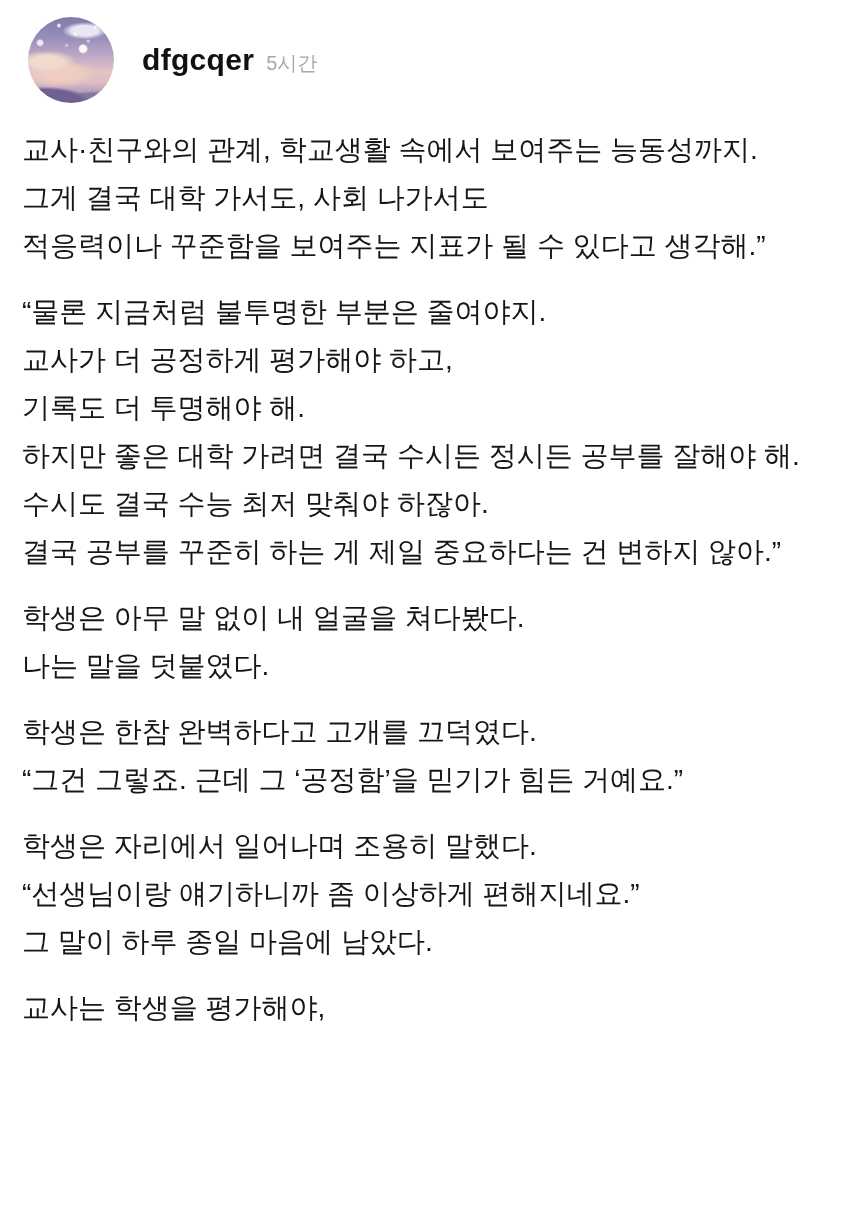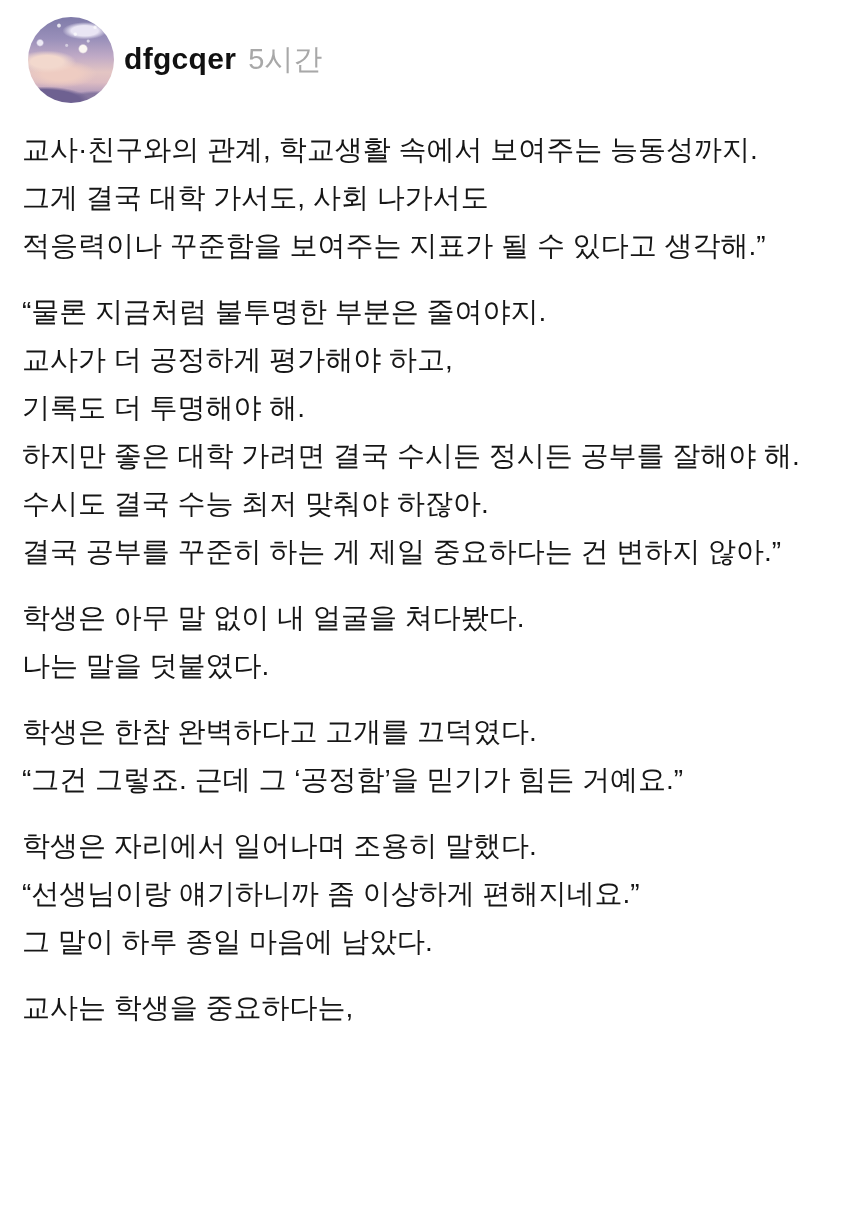--- a/index.html
+++ b/index.html
@@ -13,21 +13,21 @@
   body{
     width:850px; height:1218px; overflow:hidden;
     background:var(--background);
     font-family:"Liberation Sans", sans-serif;
   }
   .page{ width:850px; height:1218px; }
 
   
   .post-header{
     display:flex; align-items:center;
-    padding:17px 20px 0 28px; gap:10px;
+    padding:17px 20px 0 28px; gap:28px;
   }
   .avatar{
     width:86px; height:86px; border-radius:50%;
     flex:0 0 86px;
     background:
       radial-gradient(circle at 64% 37%, #fbf7f3 0 3.5px, rgba(251,247,243,0) 5px),
       radial-gradient(circle at 14% 30%, rgba(250,248,255,.85) 0 2.5px, rgba(255,255,255,0) 4px),
       radial-gradient(circle at 36% 10%, rgba(255,255,255,.8) 0 1.3px, rgba(255,255,255,0) 2.5px),
       radial-gradient(circle at 55% 20%, rgba(255,255,255,.7) 0 1.1px, rgba(255,255,255,0) 2.2px),
       radial-gradient(circle at 78% 12%, rgba(255,255,255,.7) 0 1.1px, rgba(255,255,255,0) 2.2px),
@@ -39,21 +39,21 @@
       radial-gradient(ellipse 70% 22% at 18% 98%, #6e6191 0 62%, rgba(110,97,145,0) 78%),
       radial-gradient(ellipse 60% 18% at 82% 100%, #86779f 0 62%, rgba(134,119,159,0) 80%),
       linear-gradient(180deg, #7f7ba9 0%, #9a90ba 26%, #c0aac6 46%, #e3c5c3 64%, #ddbcc2 76%, #a793ba 92%, #8f7fae 100%);
   }
   .header-text{ display:flex; align-items:baseline; }
   .username{
     font-size:30px; font-weight:700; color:var(--username);
     letter-spacing:.3px;
   }
   .timestamp{
-    font-size:29px; font-weight:400; color:var(--timestamp);
+    font-size:20px; font-weight:400; color:var(--timestamp);
     margin-left:12px;
   }
 
   
   .post-body{
     margin:23px 18px 0 22px;
     font-size:28px; line-height:48px;
     color:var(--text);
   }
   .para{
@@ -82,15 +82,15 @@
 하지만 좋은 대학 가려면 결국 수시든 정시든 공부를 잘해야 해.
 수시도 결국 수능 최저 맞춰야 하잖아.
 결국 공부를 꾸준히 하는 게 제일 중요하다는 건 변하지 않아.”</p>
       <p class="para">학생은 아무 말 없이 내 얼굴을 쳐다봤다.
 나는 말을 덧붙였다.</p>
       <p class="para">학생은 한참 완벽하다고 고개를 끄덕였다.
 “그건 그렇죠. 근데 그 ‘공정함’을 믿기가 힘든 거예요.”</p>
       <p class="para">학생은 자리에서 일어나며 조용히 말했다.
 “선생님이랑 얘기하니까 좀 이상하게 편해지네요.”
 그 말이 하루 종일 마음에 남았다.</p>
-      <p class="para">교사는 학생을 중요하다는,</p>
+      <p class="para">교사는 학생을 평가해야,</p>
     </main>
 </div>
 
 </body></html>

